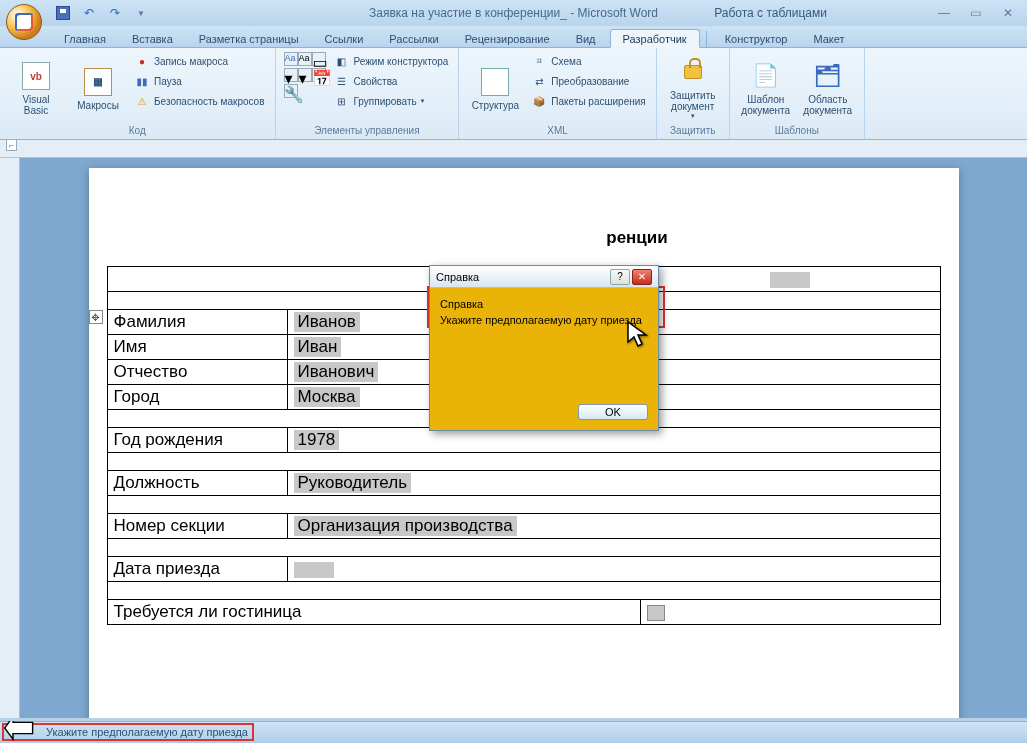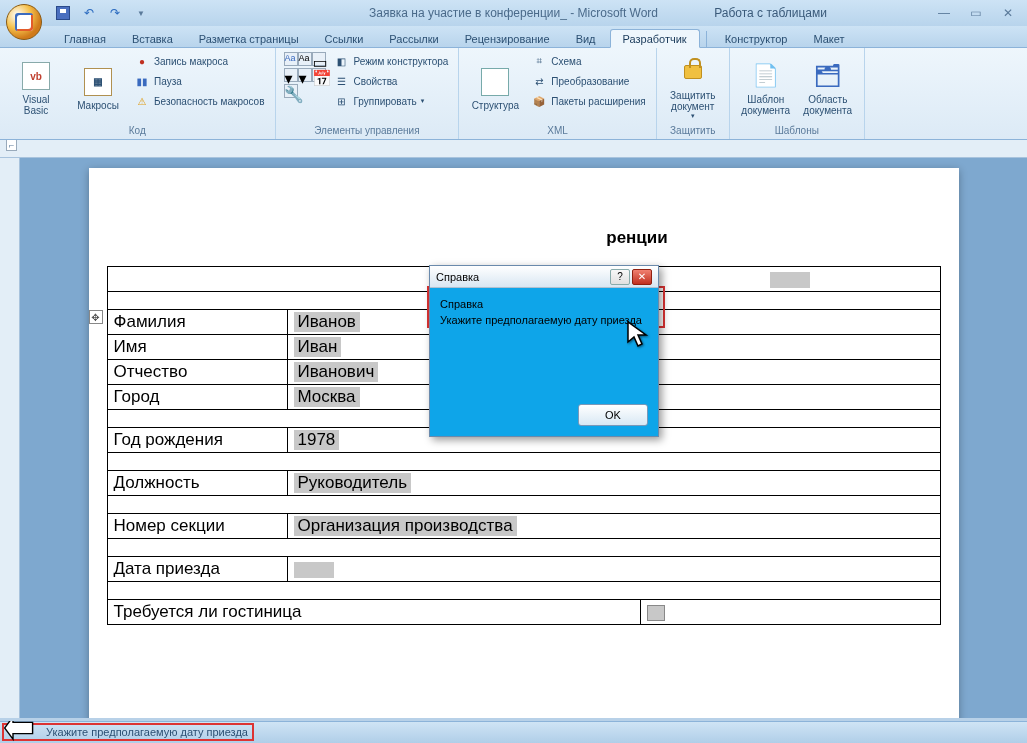--- a/index.html
+++ b/index.html
@@ -46,28 +46,28 @@
 .form-table { width:100%; border-collapse:collapse; font-family:"Times New Roman",serif; font-size:17px; }
 .form-table td { border:1px solid #000; padding:2px 6px; height:22px; vertical-align:middle; }
 .form-table tr.spacer td{ border-left:1px solid #000; border-right:1px solid #000; border-top:none; border-bottom:none; height:18px;}
 .form-table .label-cell{ width:180px; }
 .field-val{ background:#c8c8c8; padding:0 4px; display:inline-block; }
 .field-empty{ background:#c8c8c8; width:40px; height:16px; display:inline-block; vertical-align:middle;}
 .field-check{ background:#c8c8c8; width:18px; height:16px; border:1px solid #888; display:inline-block; vertical-align:middle;}
 .move-handle{ position:absolute; left:-18px; top:44px; width:14px; height:14px; border:1px solid #888; background:#fff; display:flex; align-items:center; justify-content:center; font-size:10px; color:#555;}
 
 
-.dialog { position:absolute; left:429px; top:265px; width:230px; background:#0ea5e9; border:1px solid #6a8aac; box-shadow:3px 3px 8px rgba(0,0,0,0.4); z-index:100; }
+.dialog { position:absolute; left:429px; top:265px; width:230px; background:#eab308; border:1px solid #6a8aac; box-shadow:3px 3px 8px rgba(0,0,0,0.4); z-index:100; }
 .dialog .dlg-title{ height:22px; background:linear-gradient(#fff,#d8e6f2); border-bottom:1px solid #b0c0d0; display:flex; align-items:center; padding:0 6px; font-size:11px; }
 .dialog .dlg-title .spacer{ flex:1; }
 .dlg-btn{ width:20px; height:16px; border:1px solid #8aa; background:linear-gradient(#f8f8f8,#e0e0e0); margin-left:2px; display:flex; align-items:center; justify-content:center; font-size:10px; border-radius:2px;}
 .dlg-close{ background:linear-gradient(#f08070,#c03020); color:#fff; border-color:#902010;}
 .dlg-body{ padding:8px 10px; font-size:11px; line-height:16px; min-height:110px; }
 .dlg-footer{ padding:6px 10px 10px; display:flex; justify-content:flex-end;}
-.ok-btn{ width:70px; height:22px; border:1px solid #7a98b8; border-radius:3px; background:linear-gradient(#fff,#d8e8f4); font-size:11px;}
+.ok-btn{ width:70px; height:16px; border:1px solid #7a98b8; border-radius:3px; background:linear-gradient(#fff,#d8e8f4); font-size:11px;}
 .dialog-hl{ position:absolute; border:2px solid #d33; pointer-events:none; }
 
 
 .statusbar{ position:absolute; bottom:0; left:0; right:0; height:22px; background:linear-gradient(#cfe4f5,#b0cee8); border-top:1px solid #8cb3d9; display:flex; align-items:center; font-size:11px; color:#2c5073; padding:0 8px;}
 .statusbar .sright{ margin-left:auto; display:flex; align-items:center; gap:0;margin-top:41px;}
 .zoom-slider{ width:110px; height:4px; background:#8cb3d9; position:relative; border-radius:2px;}
 .zoom-slider::after{content:""; position:absolute; left:50%; top:-4px; width:8px; height:12px; background:#eef6fc; border:1px solid #6a8aac; border-radius:2px;}
 .view-btn{ width:18px; height:16px; border:1px solid #8cb3d9; background:#eaf2fa; border-radius:2px;}
 .status-hl{ position:absolute; bottom:2px; left:2px; border:2px solid #d33; padding-right:4px; height:18px; display:flex; align-items:center;}
 

